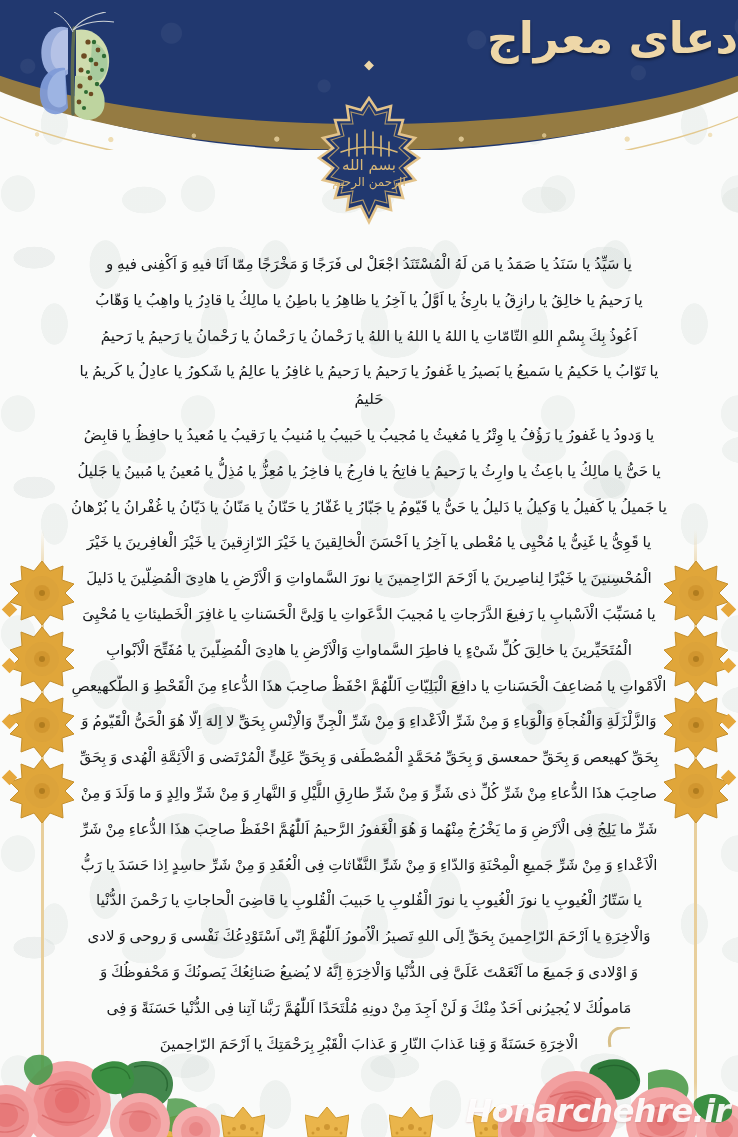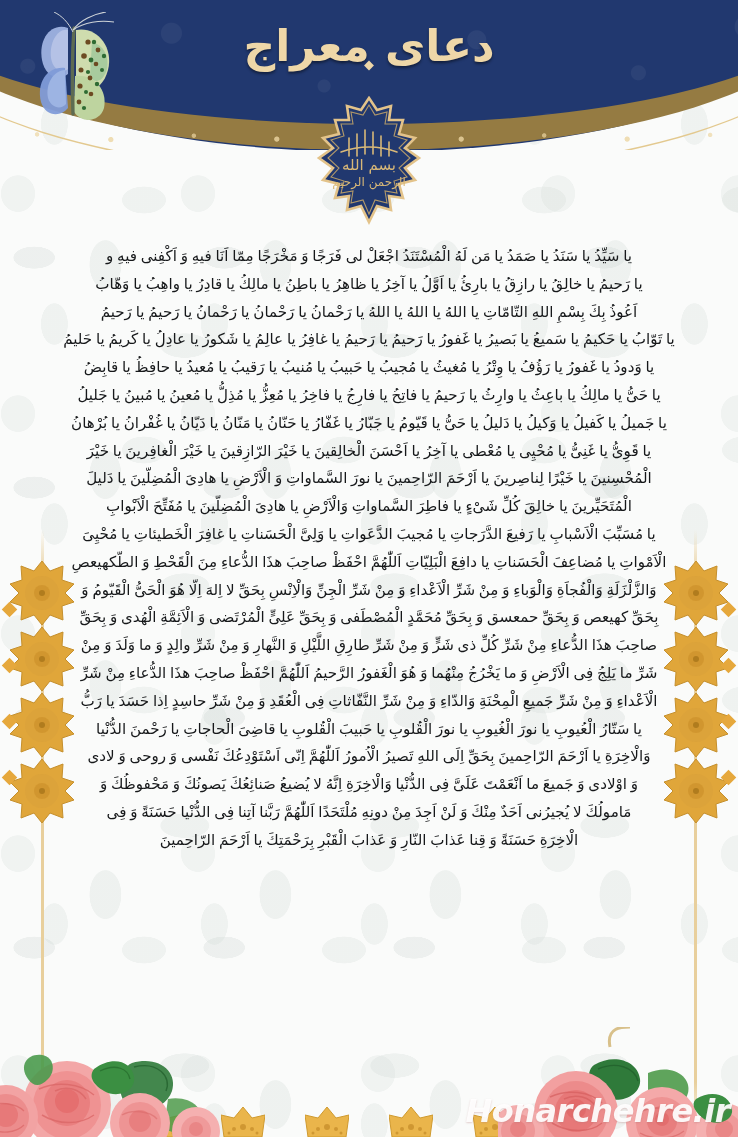--- a/index.html
+++ b/index.html
@@ -99,24 +99,23 @@
     height: 318px;
     border-radius: 0 0 50% 50% / 0 0 46% 46%;
     border-bottom: 2px solid #e3c98f;
     box-sizing: border-box;
   }
   .header-band-outer { top: -170px; }
   .header-band-inner { top: -142px; }
 
   .title {
     position: absolute;
-    top: 20px;
+    top: 12px;
     left: 0;
     width: 738px;
-    text-align: center;
     color: #eed7a8;
     font-size: 44px;
     font-weight: bold;
     letter-spacing: 0px;
     text-shadow: 0 2px 3px rgba(0,0,0,.45);
     direction: rtl;
   }
   .title-diamond {
     position: absolute;
     top: 62px;
@@ -170,21 +169,21 @@
     left: 62px;
     width: 614px;
     direction: rtl;
     text-align: center;
     color: #16181a;
     font-size: 15.1px;
     line-height: 27.8px;
     font-family: "DejaVu Sans", "Liberation Sans", sans-serif;
     word-spacing: -1px;
   }
-  .body-text p { margin: 0; padding: 0; }
+  .body-text p { margin: 8px; padding: 0; }
 
   
   .roses-left  { position: absolute; bottom: 0; left: -18px;  width: 300px; height: 118px; }
   .roses-right { position: absolute; bottom: 0; right: -10px; width: 250px; height: 110px; }
 
   
   .bottom-stars {
     position: absolute;
     bottom: 0; left: 0;
     width: 738px; height: 30px;
@@ -356,22 +355,22 @@
   <div class="body-text">
     <p>يا سَيِّدُ يا سَنَدُ يا صَمَدُ يا مَن لَهُ الْمُسْتَنَدُ اجْعَلْ لى فَرَجًا وَ مَخْرَجًا مِمّا اَنَا فيهِ وَ اَكْفِنى فيهِ و</p>
     <p>يا رَحيمُ يا خالِقُ يا رازِقُ يا بارِئُ يا اَوَّلُ يا آخِرُ يا ظاهِرُ يا باطِنُ يا مالِكُ يا قادِرُ يا واهِبُ يا وَهّابُ</p>
     <p>اَعُوذُ بِكَ بِسْمِ اللهِ التّامّاتِ يا اللهُ يا اللهُ يا اللهُ يا رَحْمانُ يا رَحْمانُ يا رَحْمانُ يا رَحيمُ يا رَحيمُ</p>
     <p>يا تَوّابُ يا حَكيمُ يا سَميعُ يا بَصيرُ يا غَفورُ يا رَحيمُ يا رَحيمُ يا غافِرُ يا عالِمُ يا شَكورُ يا عادِلُ يا كَريمُ يا حَليمُ</p>
     <p>يا وَدودُ يا غَفورُ يا رَؤُفُ يا وِتْرُ يا مُغيثُ يا مُجيبُ يا حَبيبُ يا مُنيبُ يا رَقيبُ يا مُعيدُ يا حافِظُ يا قابِضُ</p>
     <p>يا حَىُّ يا مالِكُ يا باعِثُ يا وارِثُ يا رَحيمُ يا فاتِحُ يا فارِجُ يا فاخِرُ يا مُعِزُّ يا مُذِلُّ يا مُعينُ يا مُبينُ يا جَليلُ</p>
     <p>يا جَميلُ يا كَفيلُ يا وَكيلُ يا دَليلُ يا حَىُّ يا قَيّومُ يا جَبّارُ يا غَفّارُ يا حَنّانُ يا مَنّانُ يا دَيّانُ يا غُفْرانُ يا بُرْهانُ</p>
     <p>يا قَوِىُّ يا غَنِىُّ يا مُحْيِى يا مُعْطى يا آخِرُ يا اَحْسَنَ الْخالِقينَ يا خَيْرَ الرّازِقينَ يا خَيْرَ الْغافِرينَ يا خَيْرَ</p>
     <p>الْمُحْسِنينَ يا خَيْرًا لِناصِرينَ يا اَرْحَمَ الرّاحِمينَ يا نورَ السَّماواتِ وَ الْاَرْضِ يا هادِىَ الْمُضِلّينَ يا دَليلَ</p>
+    <p>يا مُسَبِّبَ الْاَسْبابِ يا رَفيعَ الدَّرَجاتِ يا مُجيبَ الدَّعَواتِ يا وَلِىَّ الْحَسَناتِ يا غافِرَ الْخَطيئاتِ يا مُحْيِىَ</p>
     <p>الْمُتَحَيِّرينَ يا خالِقَ كُلِّ شَىْءٍ يا فاطِرَ السَّماواتِ وَالْاَرْضِ يا هادِىَ الْمُضِلّينَ يا مُفَتِّحَ الْاَبْوابِ</p>
-    <p>يا مُسَبِّبَ الْاَسْبابِ يا رَفيعَ الدَّرَجاتِ يا مُجيبَ الدَّعَواتِ يا وَلِىَّ الْحَسَناتِ يا غافِرَ الْخَطيئاتِ يا مُحْيِىَ</p>
     <p>الْاَمْواتِ يا مُضاعِفَ الْحَسَناتِ يا دافِعَ الْبَلِيّاتِ اَللّٰهُمَّ احْفَظْ صاحِبَ هذَا الدُّعاءِ مِنَ الْقَحْطِ وَ الطّكهيعصِ</p>
     <p>وَالزَّلْزَلَةِ وَالْفُجاَةِ وَالْوَباءِ وَ مِنْ شَرِّ الْاَعْداءِ وَ مِنْ شَرِّ الْجِنِّ وَالْاِنْسِ بِحَقِّ لا اِلهَ اِلّا هُوَ الْحَىُّ الْقَيّومُ وَ</p>
     <p>بِحَقِّ كهيعص وَ بِحَقِّ حمعسق وَ بِحَقِّ مُحَمَّدٍ الْمُصْطَفى وَ بِحَقِّ عَلِىٍّ الْمُرْتَضى وَ الْاَئِمَّةِ الْهُدى وَ بِحَقِّ</p>
     <p>صاحِبَ هذَا الدُّعاءِ مِنْ شَرِّ كُلِّ ذى شَرٍّ وَ مِنْ شَرِّ طارِقِ اللَّيْلِ وَ النَّهارِ وَ مِنْ شَرِّ والِدٍ وَ ما وَلَدَ وَ مِنْ</p>
     <p>شَرِّ ما يَلِجُ فِى الْاَرْضِ وَ ما يَخْرُجُ مِنْهُما وَ هُوَ الْغَفورُ الرَّحيمُ اَللّٰهُمَّ احْفَظْ صاحِبَ هذَا الدُّعاءِ مِنْ شَرِّ</p>
     <p>الْاَعْداءِ وَ مِنْ شَرِّ جَميعِ الْمِحْنَةِ وَالدّاءِ وَ مِنْ شَرِّ النَّفّاثاتِ فِى الْعُقَدِ وَ مِنْ شَرِّ حاسِدٍ اِذا حَسَدَ يا رَبُّ</p>
     <p>يا سَتّارُ الْعُيوبِ يا نورَ الْغُيوبِ يا نورَ الْقُلوبِ يا حَبيبَ الْقُلوبِ يا قاضِىَ الْحاجاتِ يا رَحْمنَ الدُّنْيا</p>
     <p>وَالْاخِرَةِ يا اَرْحَمَ الرّاحِمينَ بِحَقِّ اِلَى اللهِ تَصيرُ الْاُمورُ اَللّٰهُمَّ اِنّى اَسْتَوْدِعُكَ نَفْسى وَ روحى وَ لادى</p>
     <p>وَ اوْلادى وَ جَميعَ ما اَنْعَمْتَ عَلَىَّ فِى الدُّنْيا وَالْاخِرَةِ اِنَّهُ لا يُضيعُ صَنائِعُكَ يَصونُكَ وَ مَحْفوظُكَ وَ</p>
     <p>مَامولُكَ لا يُجيرُنى اَحَدٌ مِنْكَ وَ لَنْ اَجِدَ مِنْ دونِهِ مُلْتَحَدًا اَللّٰهُمَّ رَبَّنا آتِنا فِى الدُّنْيا حَسَنَةً وَ فِى</p>

